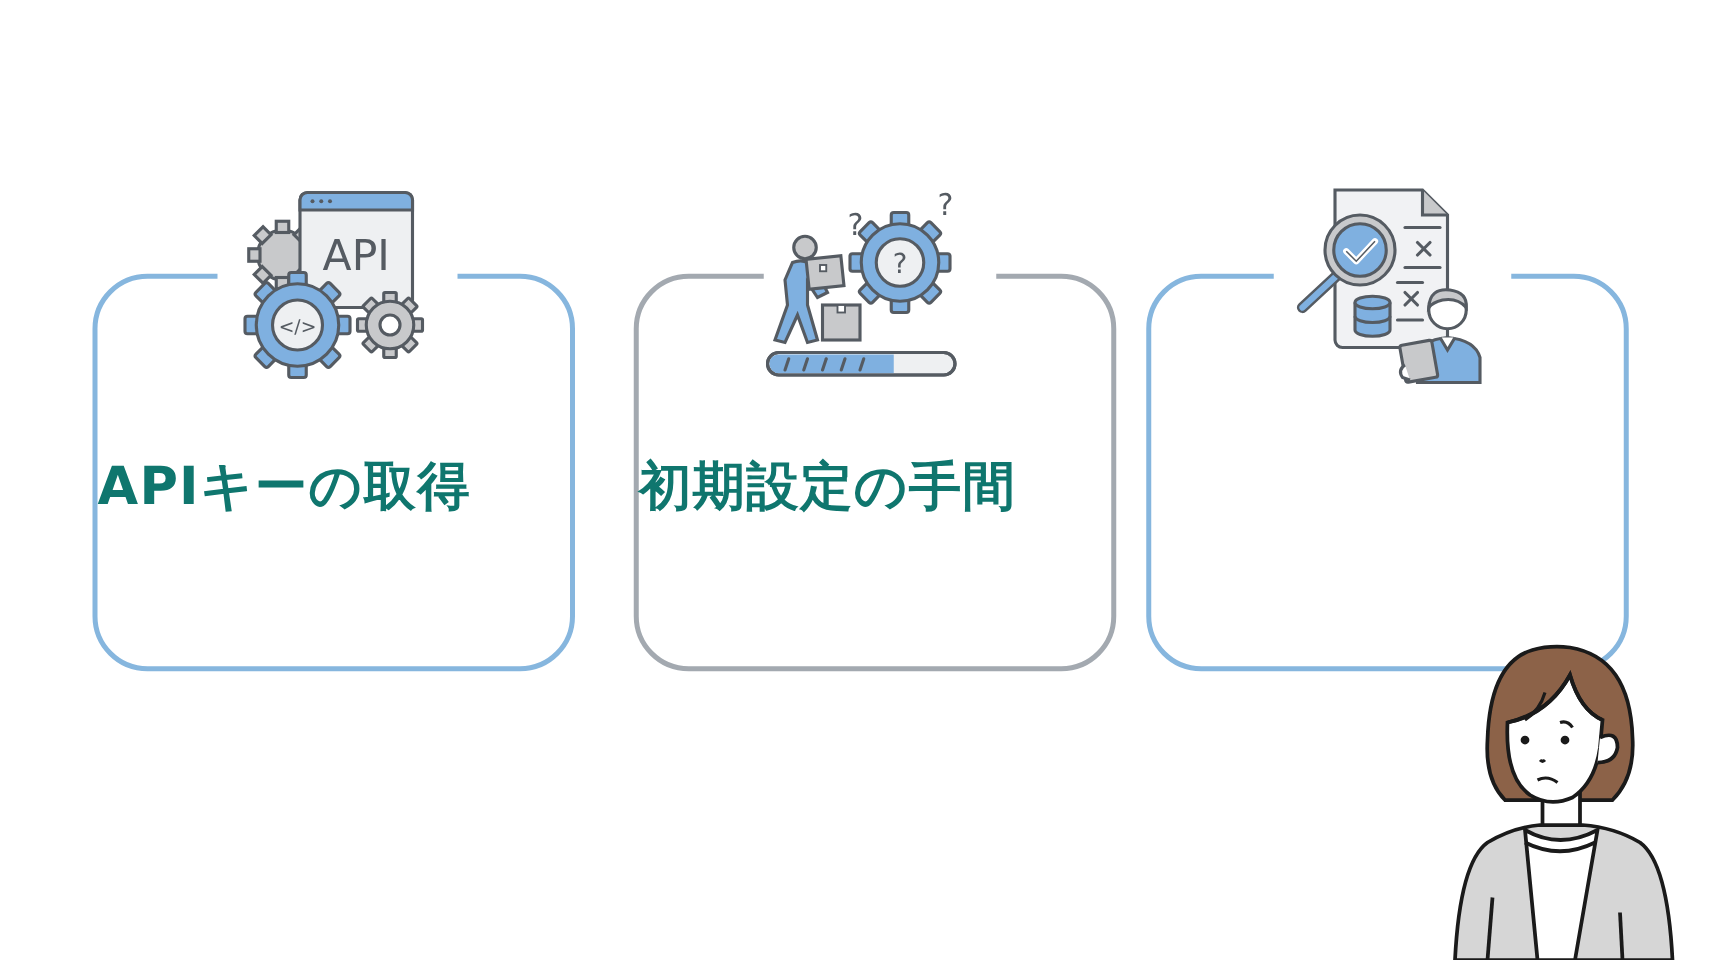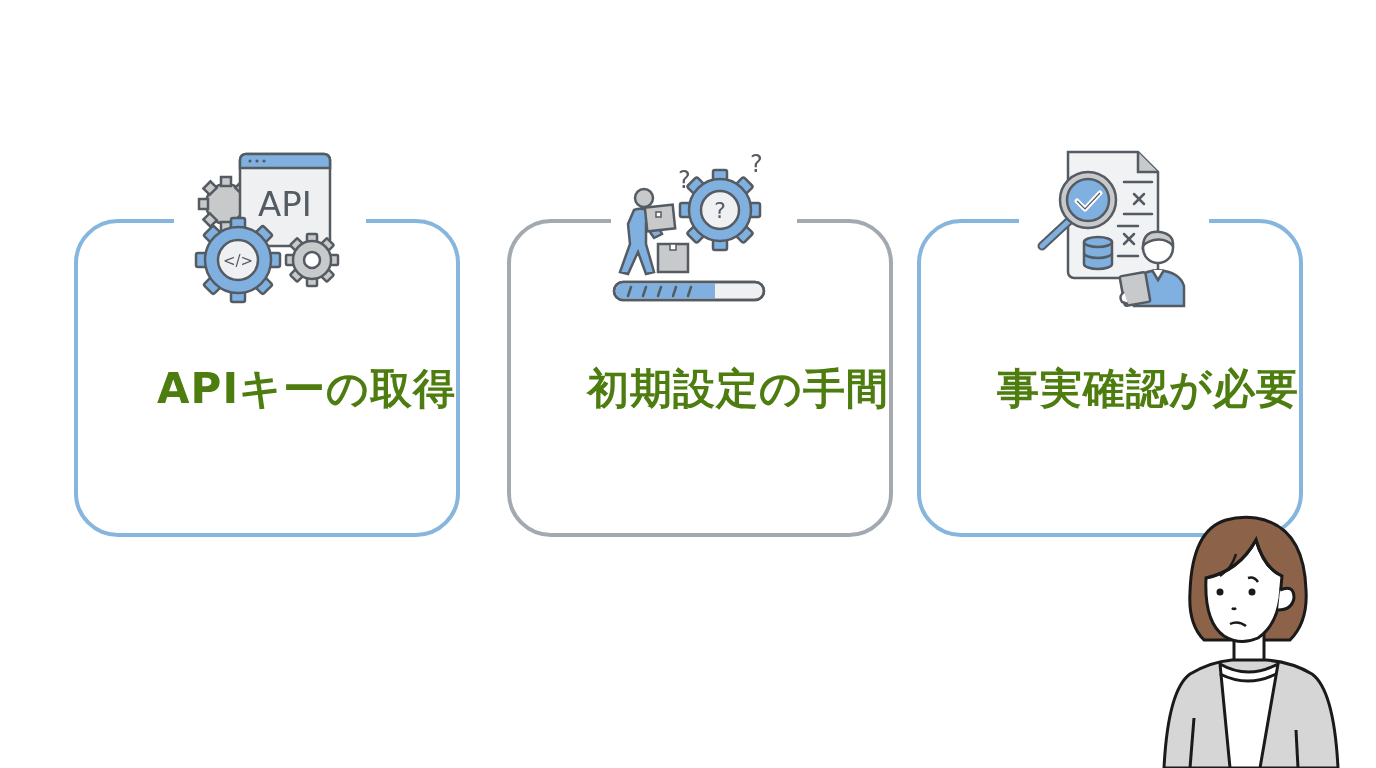--- a/index.html
+++ b/index.html
@@ -12,42 +12,41 @@
     position:absolute; box-sizing:border-box;
     border:4px solid #86b6de; border-radius:44px;
     background:#fff;
   }
   .card.gray { border-color:#a3a9b0; }
   .gap {
     position:absolute; top:-6px; height:10px; background:#fff;
   }
   .card-title {
     position:absolute; left:0; right:0; top:138px;
-    text-align:right; font-weight:bold; font-size:42px; color:#4d7c0f;
+    text-align:left; font-weight:bold; font-size:42px; color:#0f766e;
     letter-spacing:1px;
   }
   .icon { position:absolute; }
   .person { position:absolute; left:1160px; top:512px; }
 </style>
 </head>
 <body>
 
 <div class="card" style="left:74px; top:219px; width:386px; height:318px;">
   <div class="gap" style="left:96px; width:192px;"></div>
   <div class="card-title">APIキーの取得</div>
 </div>
 
 <div class="card gray" style="left:507px; top:219px; width:386px; height:318px;">
   <div class="gap" style="left:100px; width:186px;"></div>
   <div class="card-title">初期設定の手間</div>
 </div>
 
 <div class="card" style="left:917px; top:219px; width:386px; height:318px;">
   <div class="gap" style="left:98px; width:190px;"></div>
-  <div class="card-title">事実確認が必要</div>
 </div>
 
 <svg class="icon" style="left:190px; top:148px;" width="160" height="160" viewBox="0 0 160 160">
 
   <g transform="translate(36,56)" stroke="#555b62" stroke-width="2.5" fill="#c8c9cb">
     <circle r="20"></circle>
     <g>
       <rect x="-5" y="-27" width="10" height="9"></rect>
       <rect x="-5" y="18" width="10" height="9"></rect>
       <rect x="-27" y="-5" width="9" height="10"></rect>

